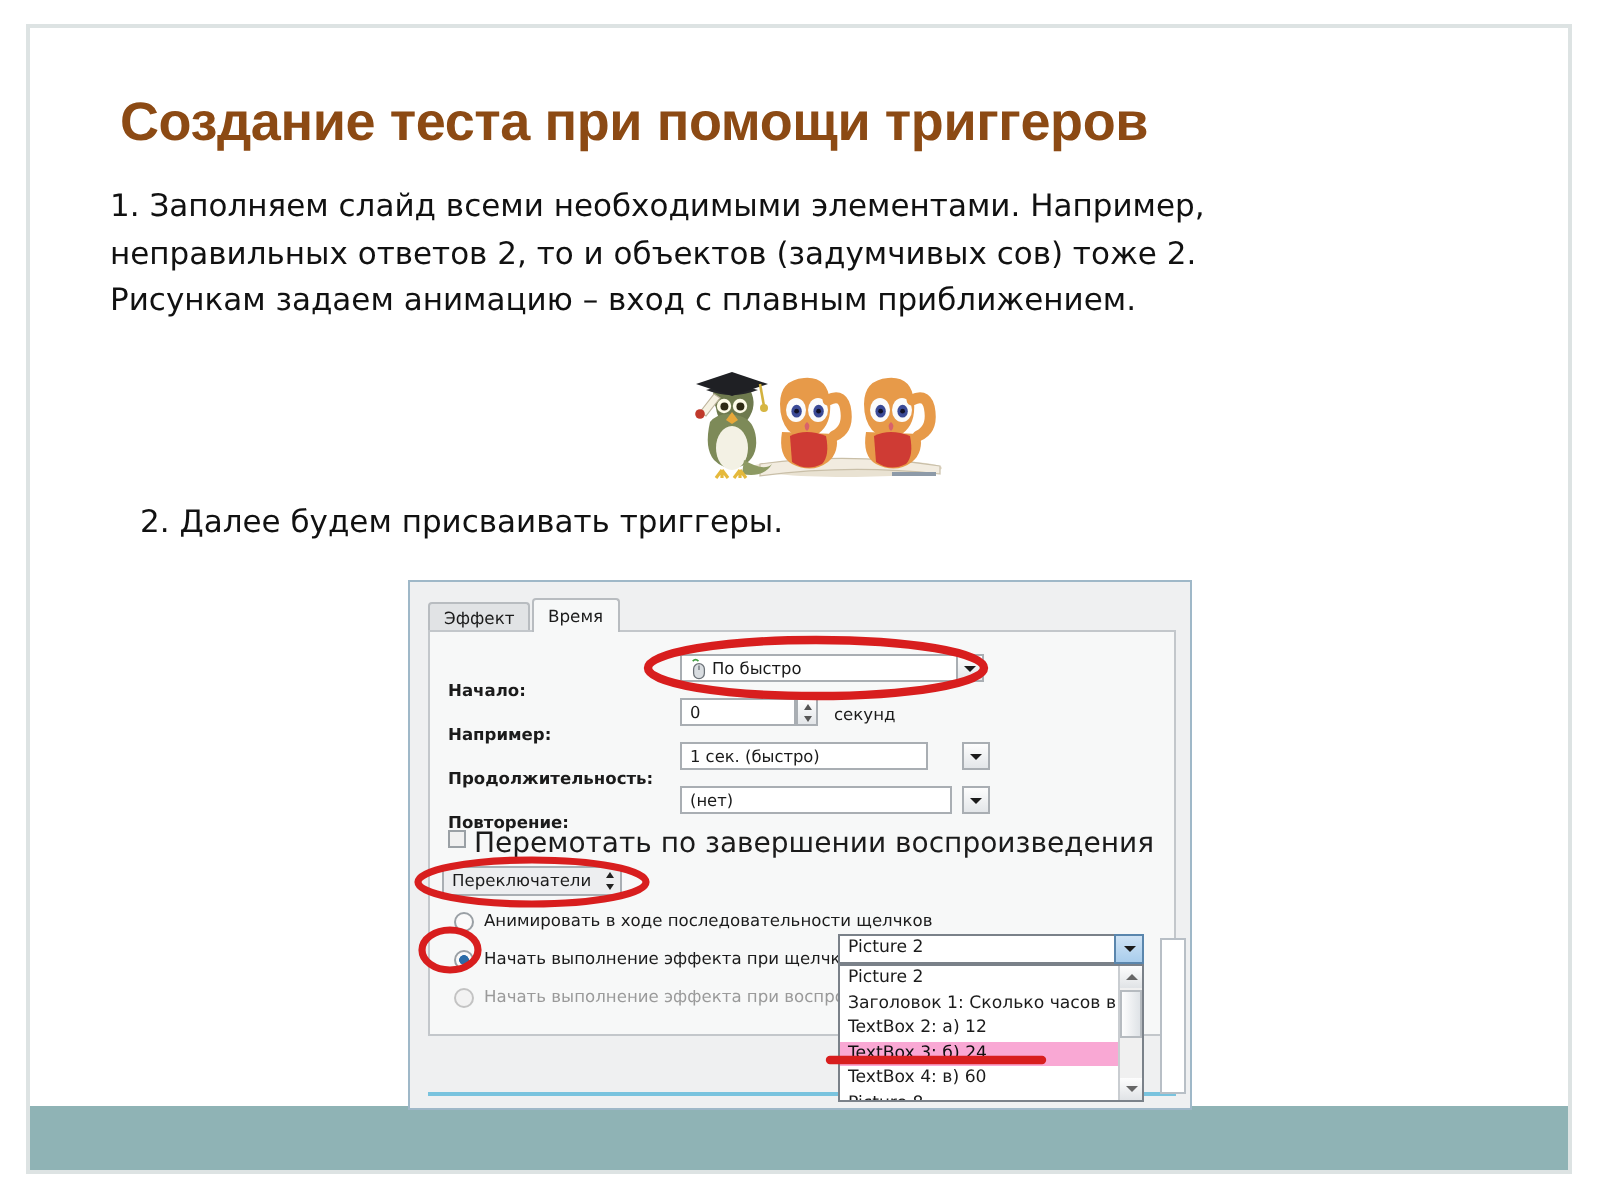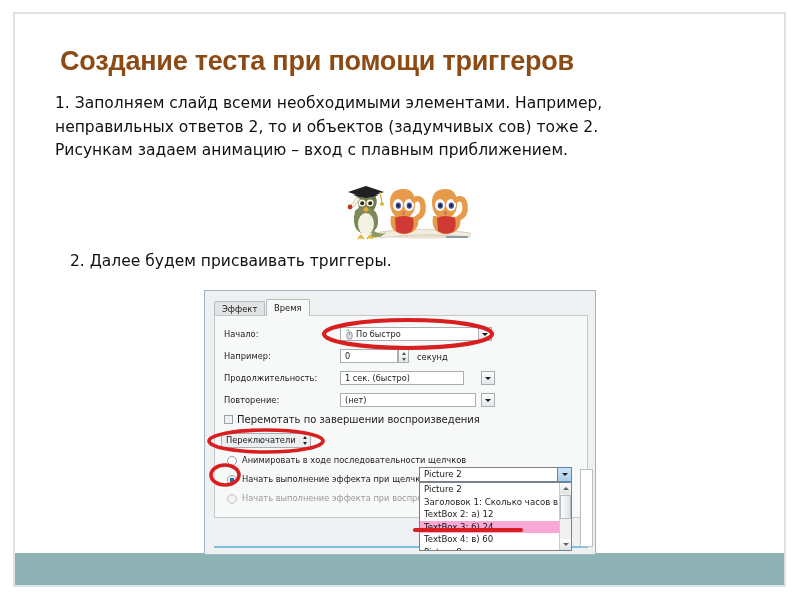--- a/index.html
+++ b/index.html
@@ -160,24 +160,25 @@
     height: 203px;
     background: #f7f8f8;
     border: 1px solid #c3c7cb;
     box-sizing: border-box;
   }
 
   .row { position: absolute; left: 0; width: 100%; height: 18px; }
   .lbl {
     position: absolute;
     left: 9px;
-    top: 3px;
+    top: 14px;
     font-size: 8.3px;
     color: #1b1b1b;
     white-space: nowrap;
+    font-weight: bold;
   }
 
   .field {
     position: absolute;
     background: #ffffff;
     border: 1px solid #a9aeb3;
     box-sizing: border-box;
     height: 14px;
     font-size: 8.2px;
     line-height: 12px;
@@ -247,21 +248,21 @@
     position: absolute;
     left: 0; top: 1px;
     width: 9px; height: 9px;
     background: #f0f0f0;
     border: 1px solid #9aa0a5;
     box-sizing: border-box;
   }
   .chk-lbl {
     position: absolute;
     left: 13px; top: 0;
-    font-size: 10px;
+    font-size: 14px;
     white-space: nowrap;
   }
 
   
   .trig-btn {
     position: absolute;
     left: 6px;
     height: 15px;
     background: #edeef0;
     border: 1px solid #a9aeb3;

